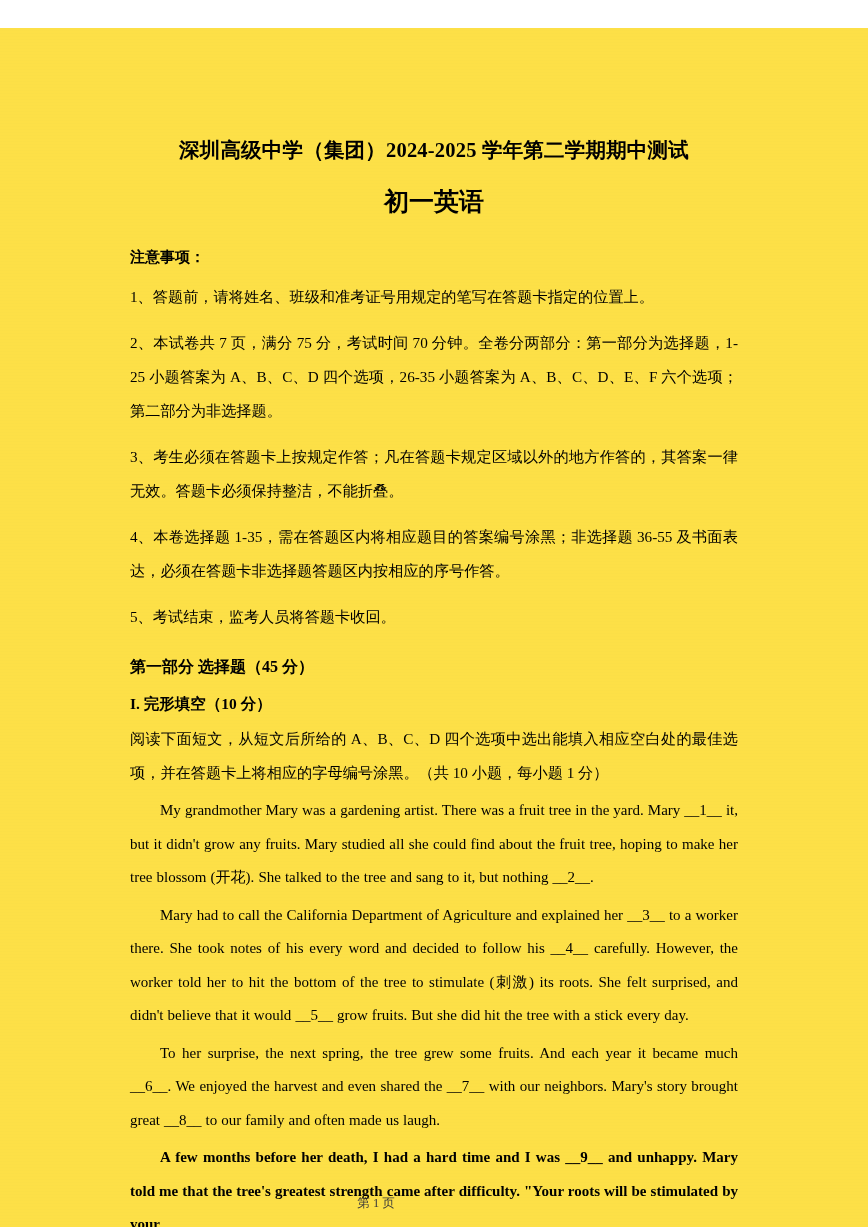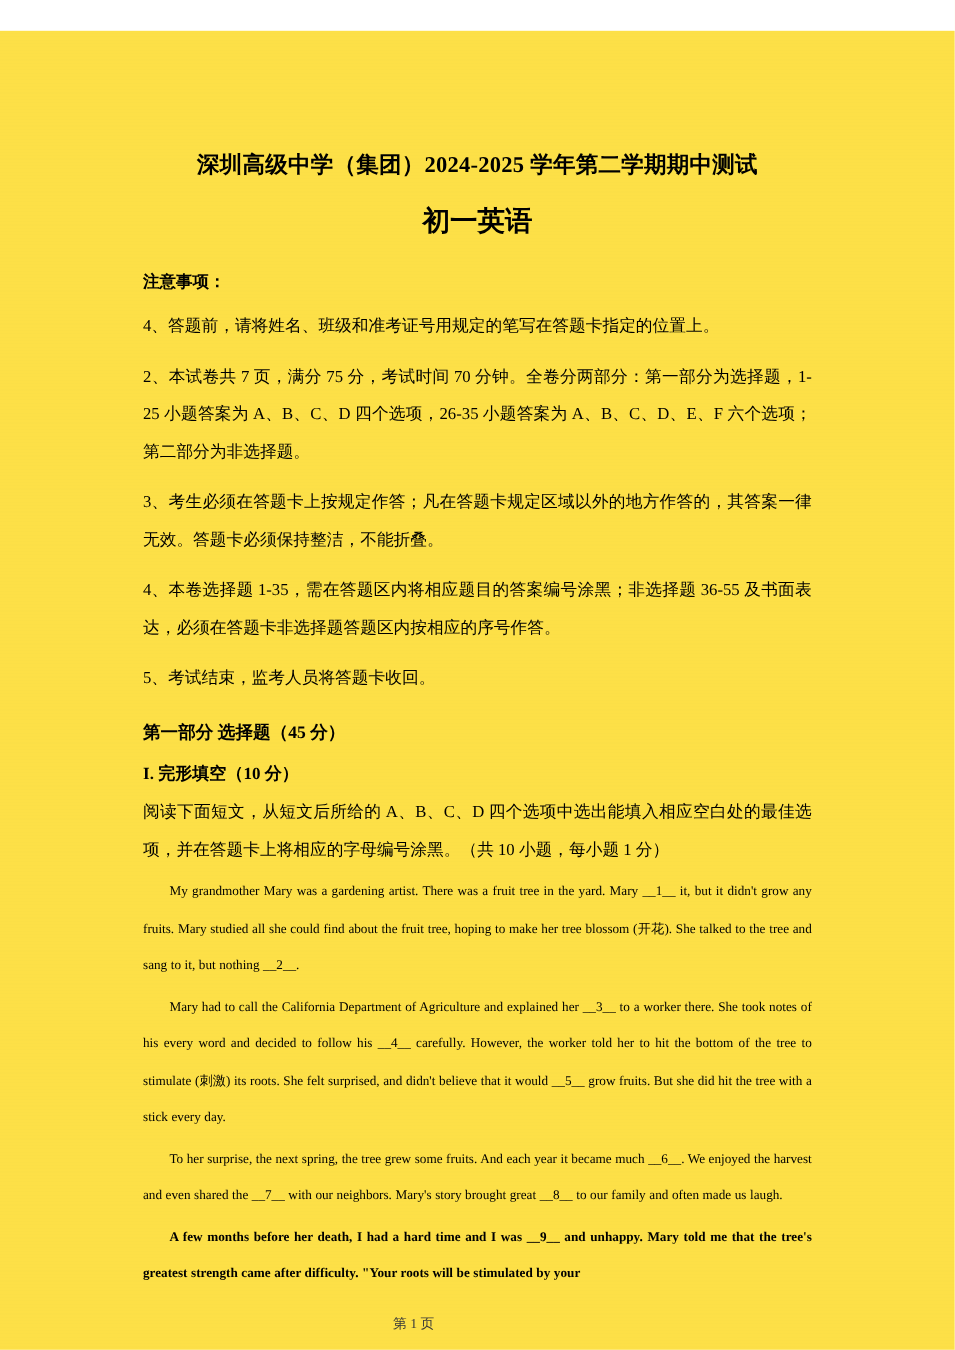--- a/index.html
+++ b/index.html
@@ -94,21 +94,21 @@
     padding-top: 2px;
     font-size: 15.2px;
     line-height: 34px;
     text-align: justify;
     text-justify: inter-ideograph;
   }
 
   .passage-para {
     margin: 0;
     padding-top: 4px;
-    font-size: 12px;
+    font-size: 15px;
     line-height: 33.5px;
     text-align: justify;
     text-indent: 2em;
     word-spacing: 0.02em;
   }
   .passage-para.last {
     padding-bottom: 0;
     font-weight: bold;
   }
 
@@ -140,21 +140,21 @@
 <div class="page">
 
   <div class="content">
 
     <h1 class="doc-title">深圳高级中学（集团）2024-2025 学年第二学期期中测试</h1>
 
     <h2 class="doc-subtitle">初一英语</h2>
 
     <div class="notice-heading">注意事项：</div>
 
-    <p class="notice-item">4、答题前，请将姓名、班级和准考证号用规定的笔写在答题卡指定的位置上。</p>
+    <p class="notice-item">1、答题前，请将姓名、班级和准考证号用规定的笔写在答题卡指定的位置上。</p>
 
     <p class="notice-item">2、本试卷共 7 页，满分 75 分，考试时间 70 分钟。全卷分两部分：第一部分为选择题，1-25 小题答案为 A、B、C、D 四个选项，26-35 小题答案为 A、B、C、D、E、F 六个选项；第二部分为非选择题。</p>
 
     <p class="notice-item">3、考生必须在答题卡上按规定作答；凡在答题卡规定区域以外的地方作答的，其答案一律无效。答题卡必须保持整洁，不能折叠。</p>
 
     <p class="notice-item">4、本卷选择题 1-35，需在答题区内将相应题目的答案编号涂黑；非选择题 36-55 及书面表达，必须在答题卡非选择题答题区内按相应的序号作答。</p>
 
     <p class="notice-item">5、考试结束，监考人员将答题卡收回。</p>
 
     <div class="part-heading">第一部分   选择题（45 分）</div>

